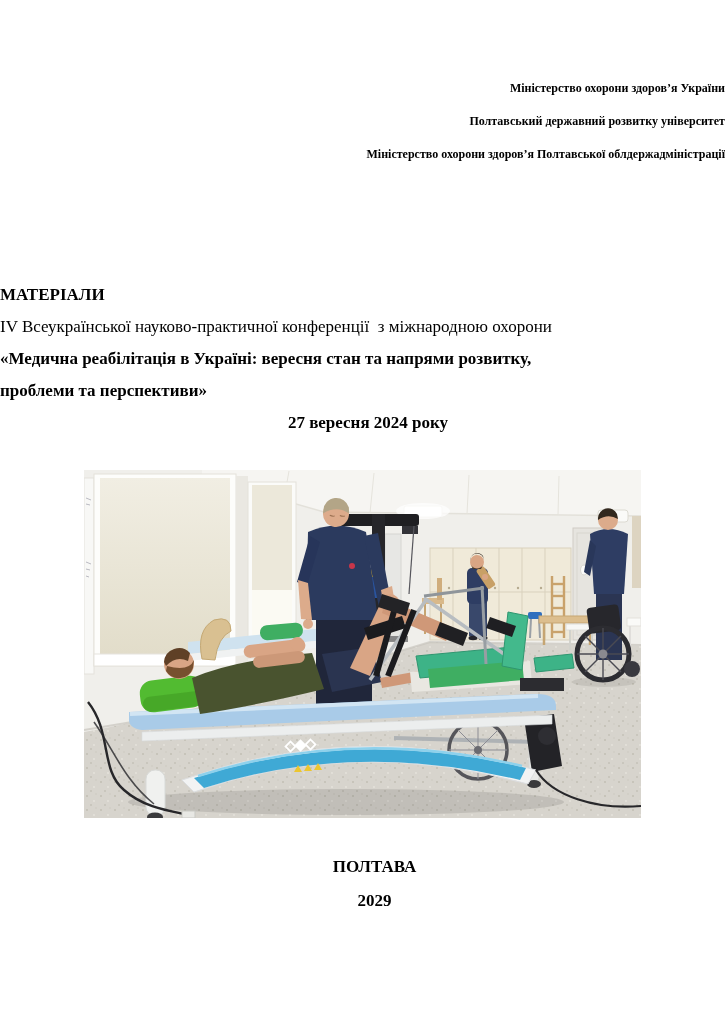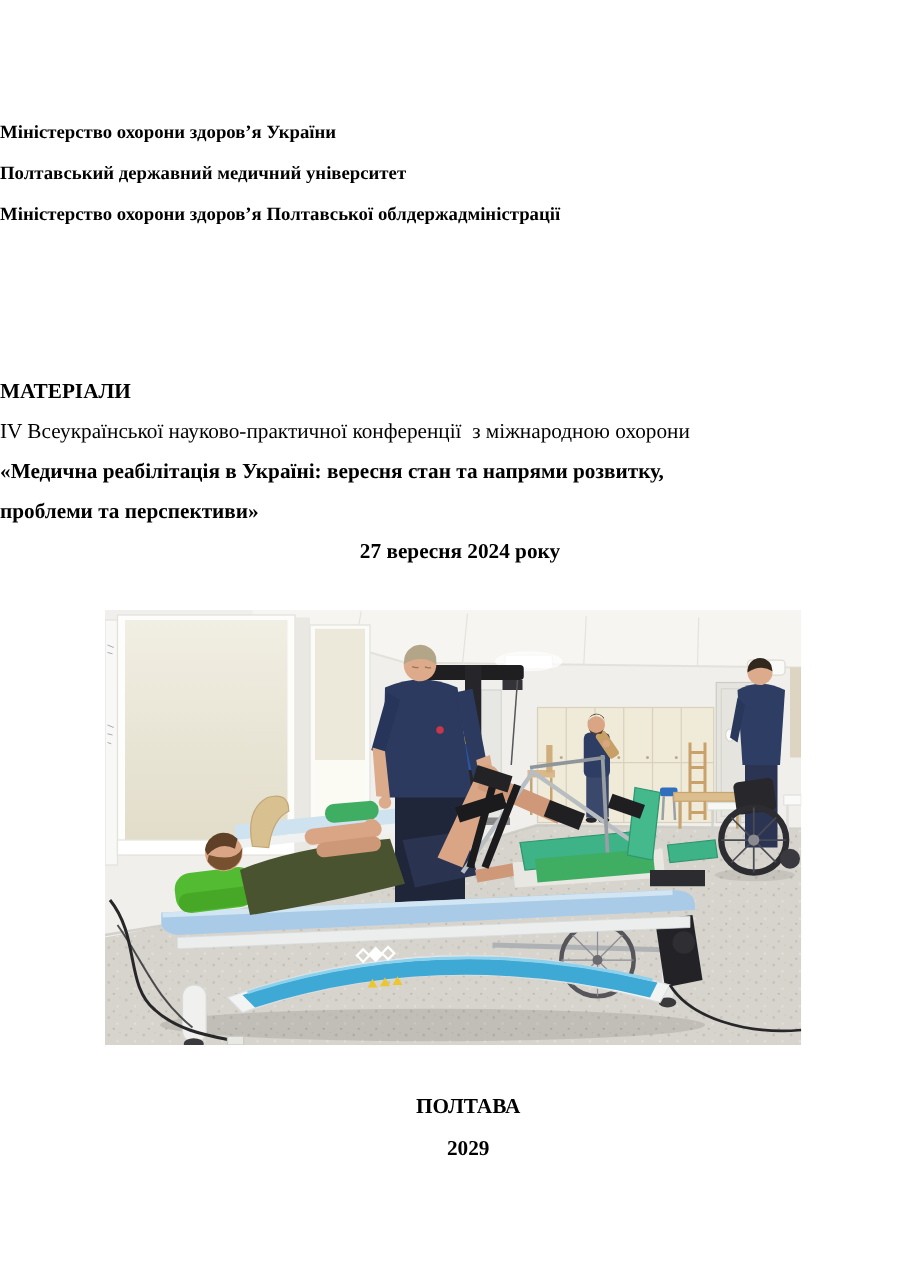--- a/index.html
+++ b/index.html
@@ -7,24 +7,24 @@
     position:relative;
     width:725px;height:1024px;
     margin:0 auto;
     background:#ffffff;
     font-family:"Liberation Serif","DejaVu Serif",serif;
     color:#000;
     overflow:hidden;
   }
   .page p{margin:0;white-space:pre-wrap;}
   .header-block{
-    padding-top:90px;
-    text-align:left;
+    padding-top:72px;
+    text-align:right;
     font-weight:bold;
-    font-size:15px;
+    font-size:12px;
     line-height:33px;
   }
   .title-block{
     margin-top:108px;
     text-align:left;
     font-size:17px;
     line-height:32px;
   }
   .bold{font-weight:bold;}
   .date-line{
@@ -50,21 +50,21 @@
     margin-left:24px;
   }
 </style>
 </head>
 <body>
 
 <div class="page">
 
   <header class="header-block">
     <p>Міністерство охорони здоров’я України</p>
-    <p>Полтавський державний медичний університет</p>
+    <p>Полтавський державний розвитку університет</p>
     <p>Міністерство охорони здоров’я Полтавської облдержадміністрації</p>
   </header>
 
   <section class="title-block">
     <p class="bold">МАТЕРІАЛИ</p>
     <p>IV Всеукраїнської науково-практичної конференції  з міжнародною охорони</p>
     <p class="bold">«Медична реабілітація в Україні: вересня стан та напрями розвитку,</p>
     <p class="bold">проблеми та перспективи»</p>
   </section>
 

